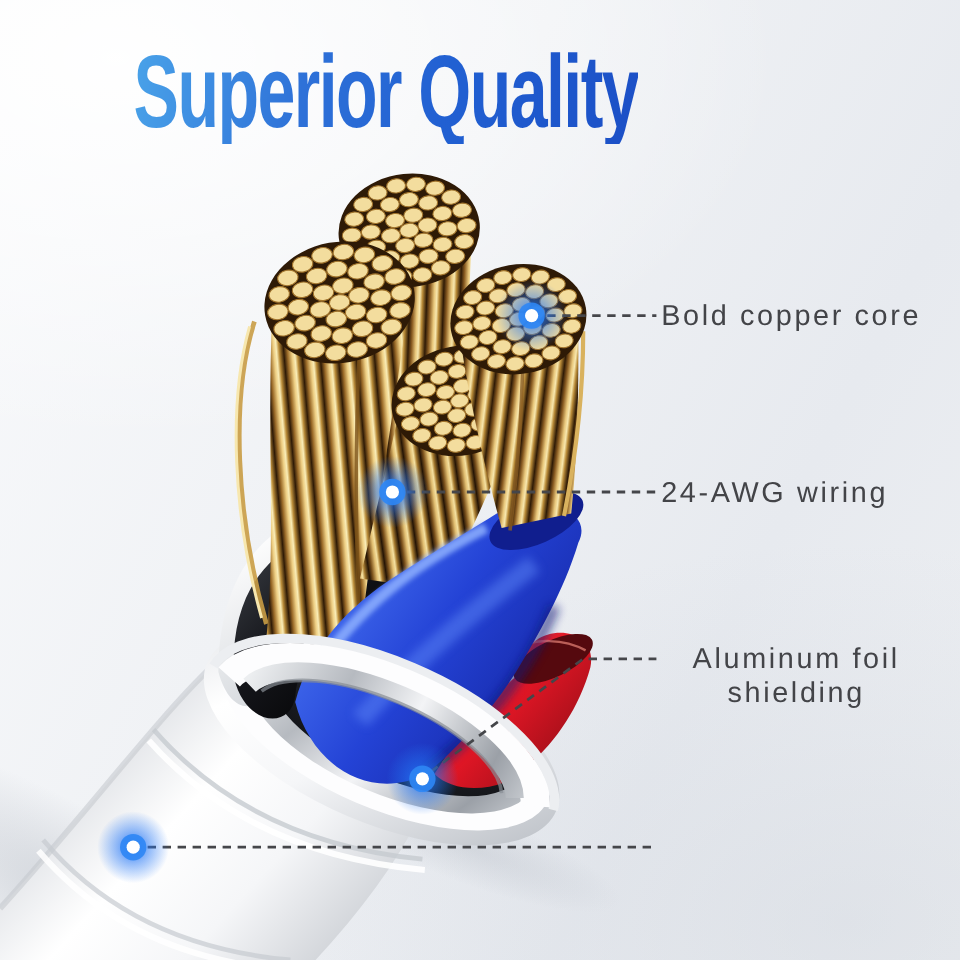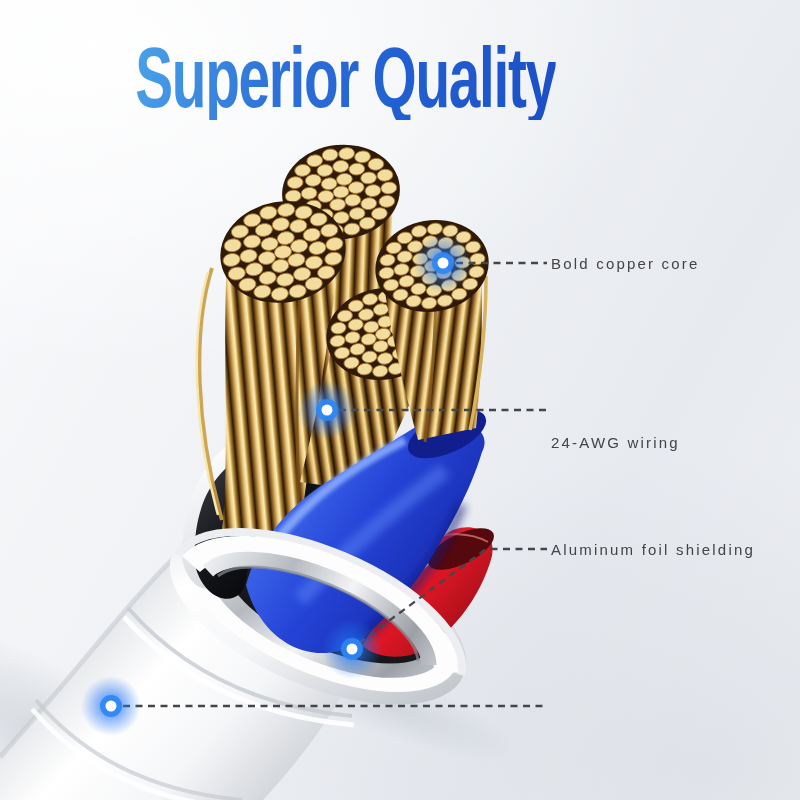--- a/index.html
+++ b/index.html
@@ -4,34 +4,34 @@
 <style>
   html,body{margin:0;padding:0;background:#eef0f3;}
   .stage{
     position:relative;width:800px;height:800px;overflow:hidden;
     font-family:"Liberation Sans",sans-serif;
     background:
       radial-gradient(900px 520px at 12% 6%, rgba(255,255,255,.95), rgba(255,255,255,0) 62%),
       radial-gradient(700px 450px at 88% 96%, rgba(203,209,218,.38), rgba(203,209,218,0) 70%),
       linear-gradient(118deg,#f9fafc 0%,#f0f2f5 38%,#e7eaef 72%,#edeff2 100%);
   }
-  .title-wrap{position:absolute;top:34px;left:0;width:644px;text-align:center;padding-left:24px;}
+  .title-wrap{position:absolute;top:34px;left:0;width:644px;text-align:center;}
   .title{
     display:inline-block;margin:0;font-size:86px;font-weight:bold;line-height:1.0;
     letter-spacing:-2px;transform:scaleX(.66);transform-origin:50% 50%;
     color:#2463d2;
     background:linear-gradient(105deg,#4aa3e9 0%,#2e71d8 34%,#2160d2 62%,#1b4fc6 100%);
     -webkit-background-clip:text;background-clip:text;-webkit-text-fill-color:transparent;
   }
   svg.scene{position:absolute;left:0;top:0;}
   .label{
-    position:absolute;left:551px;font-size:15px;line-height:28px;
+    position:absolute;left:551px;font-size:24px;line-height:28px;
     letter-spacing:2.2px;color:#434448;white-space:nowrap;
   }
-  .label.wrap{white-space:normal;width:225px;}
+  .label.wrap{white-space:normal;width:225px;text-align:center;}
 </style>
 </head>
 <body>
 
 <div class="stage">
 
   <div class="title-wrap">
     <h1 class="title">Superior Quality</h1>
   </div>
 
@@ -374,15 +374,15 @@
       </g>
       <g transform="translate(111,706)">
         <circle r="30" fill="url(#glowGrad)"></circle>
           <circle r="11" fill="#2e86f4" opacity=".9"></circle>
           <circle r="5.5" fill="#fff"></circle>
       </g>
     </g>
   </svg>
 
   <div class="label" style="top:250px;">Bold copper core</div>
-  <div class="label" style="top:397px;margin-top:32px;">24-AWG wiring</div>
+  <div class="label" style="top:397px;">24-AWG wiring</div>
   <div class="label wrap" style="top:536px;">Aluminum foil shielding</div>
 </div>
 
 </body></html>

